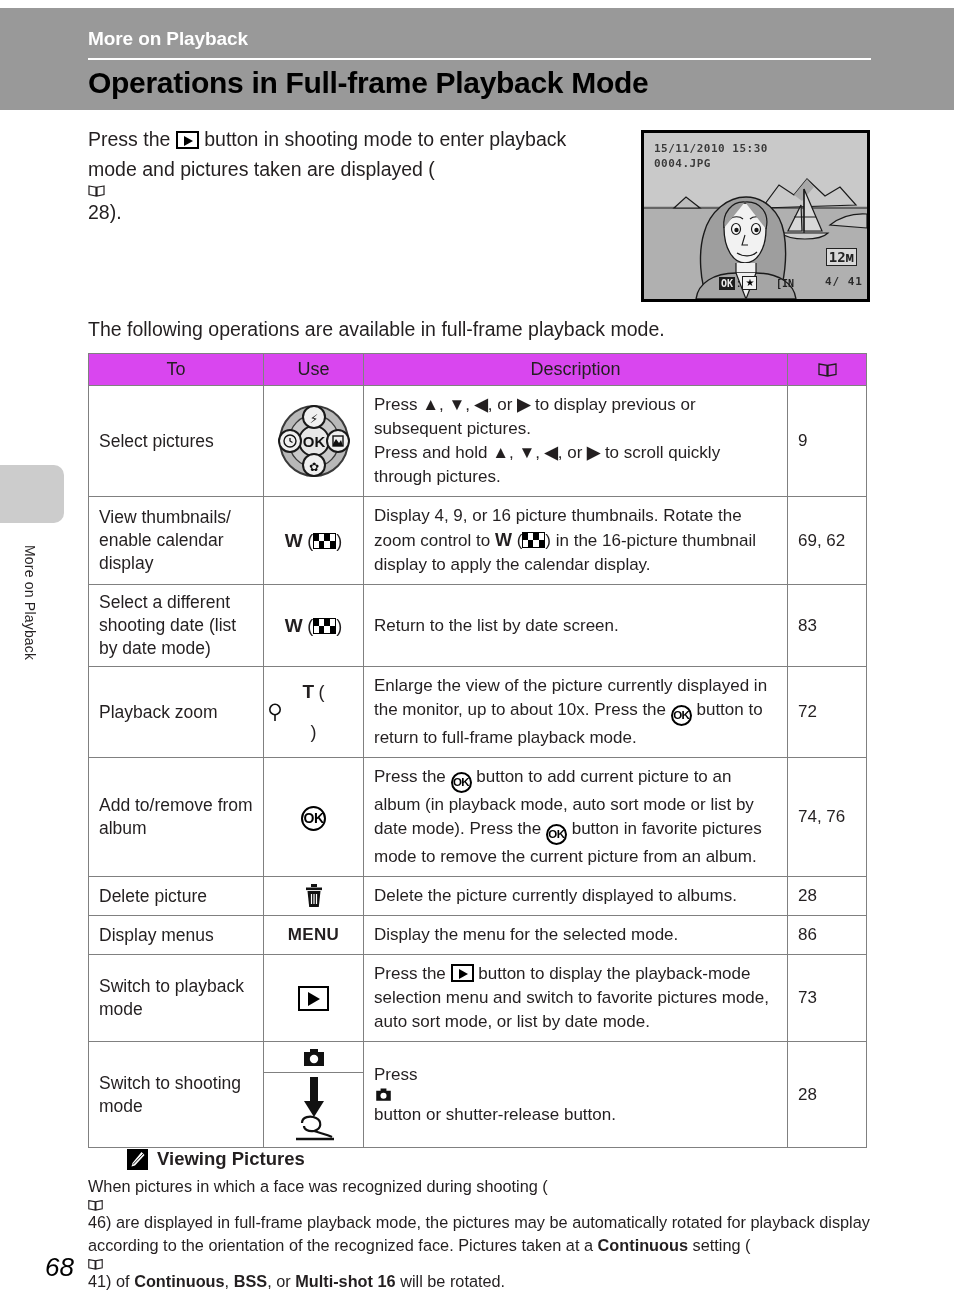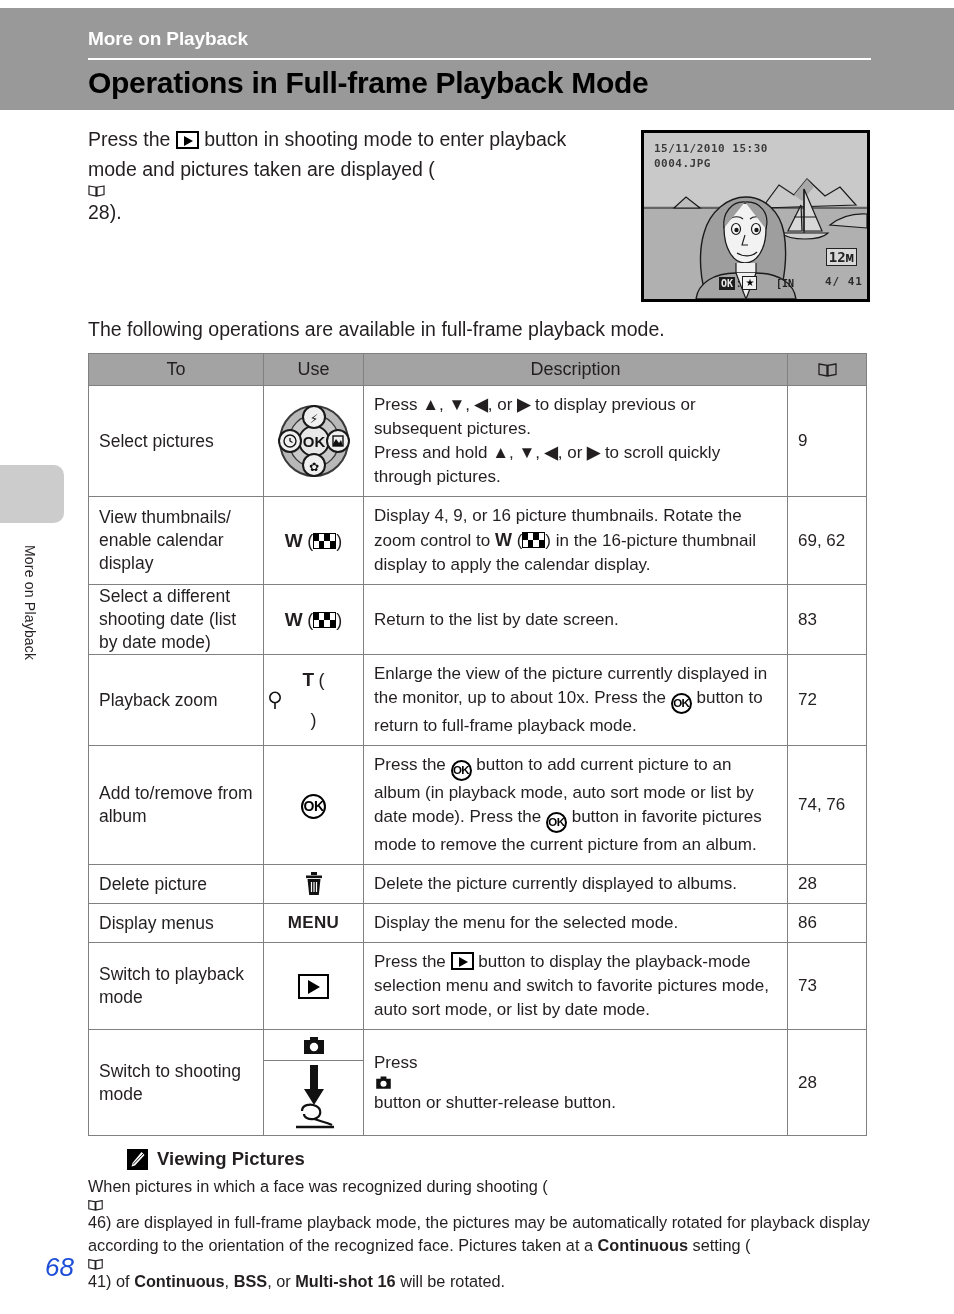--- a/index.html
+++ b/index.html
@@ -113,30 +113,30 @@
     border-collapse: collapse;
     font-size: 16.5px;
     color: #231f20;
   }
   table.ops th, table.ops td {
     border: 1.5px solid #808080;
     vertical-align: middle;
     background: #ffffff;
   }
   table.ops thead th {
-    background: #a3a3a3;
+    background: #d946ef;
     font-weight: normal;
     font-size: 18px;
     text-align: center;
     height: 32px;
     padding: 2px 6px;
   }
   td.col-to {
     background: #e6e6e6;
-    padding: 0 10px;
+    padding: 6px 10px;
     width: 175px;
     font-size: 17.5px;
     line-height: 23px;
   }
   td.col-use {
     width: 100px;
     text-align: center;
     padding: 6px 4px;
   }
   td.col-desc {
@@ -193,21 +193,21 @@
   .note-title { font-size: 18.5px; font-weight: bold; color: #231f20; }
   .note-body {
     margin-top: 5px;
     font-size: 16.3px; line-height: 23.5px; color: #231f20;
   }
   .note-body b { font-weight: bold; }
 
   
   .pageno {
     position: absolute; left: 45px; top: 1252px;
-    font-size: 26px; font-style: italic; color: #1d4ed8;
+    font-size: 26px; font-style: italic; color: #000000;
   }
   svg { display: block; }
 </style>
 </head>
 <body>
 
 <div class="page">
 
   <div class="header-band">
     <div class="header-kicker">More on Playback</div>

